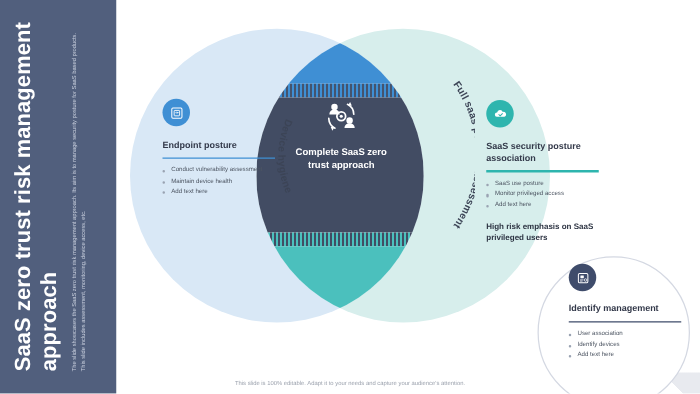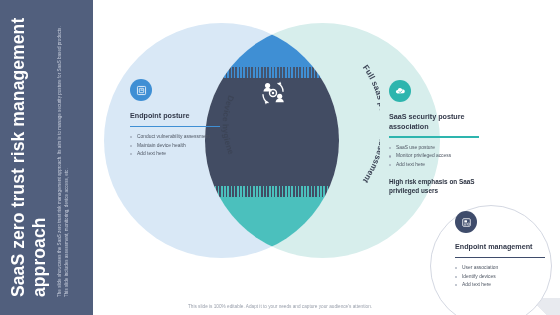--- a/index.html
+++ b/index.html
@@ -190,20 +190,21 @@
           <path d="M11.5 31.8 L13.4 28.6 L9.8 28.1 Z" fill="#ffffff" stroke="none"></path>
         </g>
         <circle cx="13.5" cy="9" r="3.1" fill="#ffffff"></circle>
         <path d="M8.6 16.2c0-2.8 2.2-4.6 4.9-4.6s4.9 1.8 4.9 4.6z" fill="#ffffff"></path>
         <circle cx="28" cy="22" r="3.1" fill="#ffffff"></circle>
         <path d="M23.1 29.2c0-2.8 2.2-4.6 4.9-4.6s4.9 1.8 4.9 4.6z" fill="#ffffff"></path>
         <circle cx="20" cy="18" r="4.2" fill="none" stroke="#ffffff" stroke-width="1.7"></circle>
         <circle cx="20" cy="18" r="1.5" fill="#ffffff"></circle>
       </svg>
     </div>
+    <div id="center-label">Complete SaaS zero trust approach</div>
   </div>
 
   <svg class="curve-svg" style="left:216px;top:60px;" width="44" height="130">
     <defs>
       <path id="arcLeft" d="M 36 6 A 74 74 0 0 0 36 124" fill="none"></path>
     </defs>
     <text class="curve-text">
       <textPath href="#arcLeft" startOffset="50%" text-anchor="middle">Device hygiene</textPath>
     </text>
   </svg>
@@ -254,21 +255,21 @@
   <div id="circle-endpoint-mgmt"></div>
   <div class="info-block" id="block-endpoint-mgmt">
     <div class="icon-circle ic-navy">
       <svg viewBox="0 0 24 24" width="13" height="13" aria-hidden="true">
         <rect x="5" y="5" width="14" height="14" rx="2" fill="none" stroke="#ffffff" stroke-width="1.5"></rect>
         <rect x="8" y="8" width="5" height="4" rx=".6" fill="#ffffff"></rect>
         <path d="M8 14.6h4M8 16.4h2.6" stroke="#ffffff" stroke-width="1.1" stroke-linecap="round"></path>
         <circle cx="15.6" cy="14.8" r="1.9" fill="none" stroke="#ffffff" stroke-width="1.1"></circle>
       </svg>
     </div>
-    <div class="block-title">Endpoint management</div>
+    <div class="block-title">Identify management</div>
     <div class="rule rule-navy"></div>
     <ul class="bullets">
       <li>User association</li>
       <li>Identify devices</li>
       <li>Add text here</li>
     </ul>
   </div>
 
   <div id="corner"></div>
   <div id="footer">This slide is 100% editable. Adapt it to your needs and capture your audience's attention.</div>

